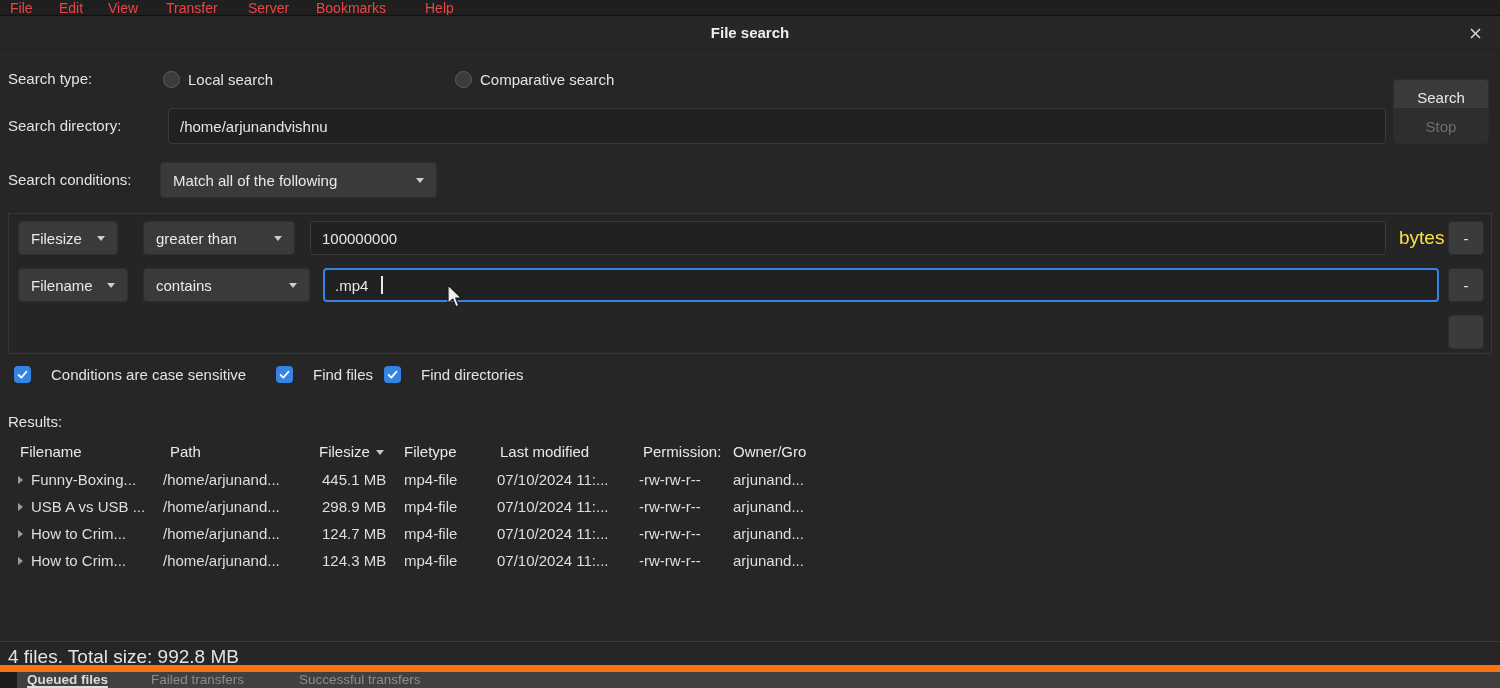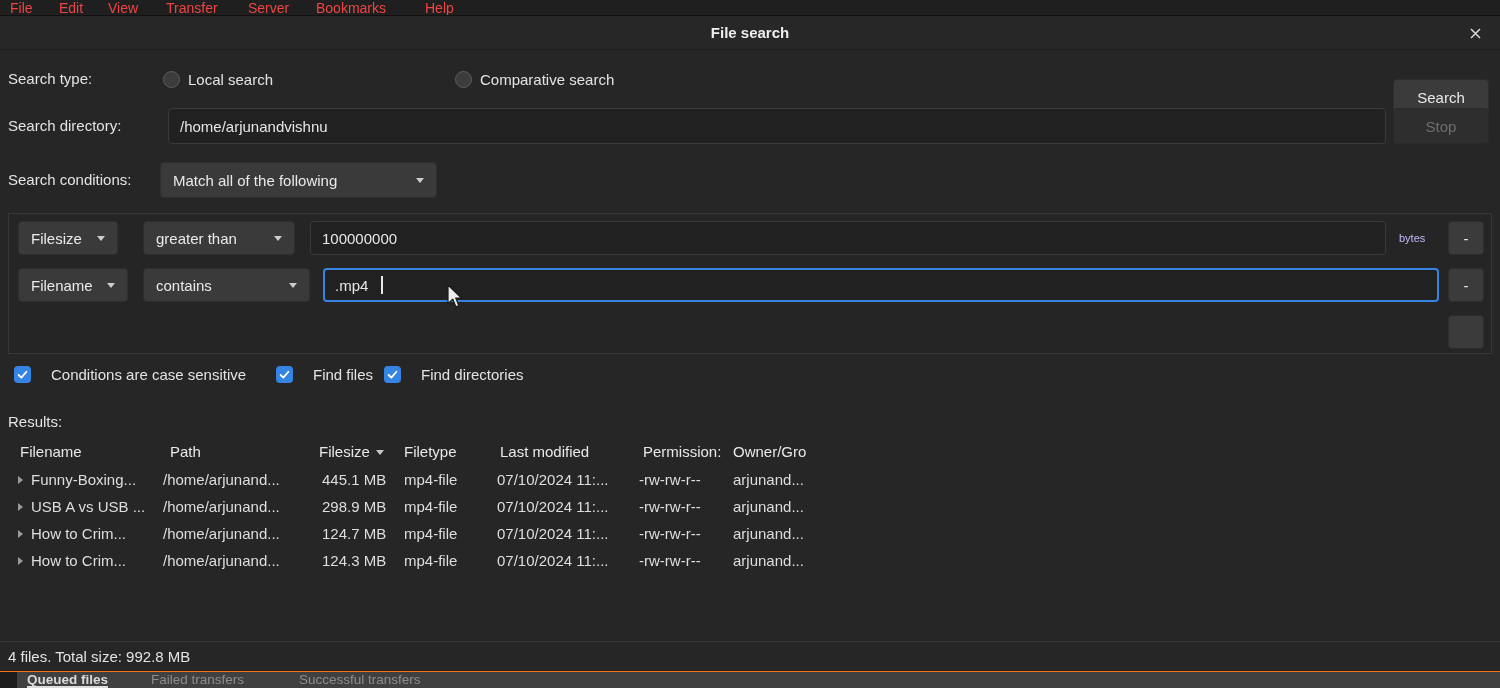--- a/index.html
+++ b/index.html
@@ -18,21 +18,21 @@
     background:#1f1f1f; overflow:hidden;
   }
   .menubar span {
     position:absolute; top:-1px; font-size:14px; line-height:18px; color:#ef4444;
     white-space:nowrap;
   }
 
   
   .dialog {
     position:absolute; top:15px; left:0; width:1500px; height:657px;
-    background:#262626; border-top:1px solid #101010; border-bottom:1px solid #f97316;
+    background:#262626; border-top:1px solid #101010; border-bottom:7px solid #f97316;
   }
   .titlebar {
     position:absolute; top:0; left:0; right:0; height:34px;
     background:#272727; border-bottom:1px solid #1f1f1f; text-align:center;
   }
   .titlebar .title { line-height:34px; font-size:15px; font-weight:700; color:#eeeeee; }
   .close-btn {
     position:absolute; right:14px; top:6px; width:22px; height:22px;
     background:transparent; border:none; display:flex; align-items:center; justify-content:center;
     border-radius:50%;
@@ -77,21 +77,21 @@
   .cbopt { position:absolute; display:flex; align-items:center; gap:20px; height:20px; font-size:15px; }
   .checkbox {
     width:17px; height:17px; border-radius:4px; background:#3584e4; flex:none;
     display:flex; align-items:center; justify-content:center;
   }
 
   .panel {
     position:absolute; left:8px; top:197px; width:1484px; height:141px;
     border:1px solid #373737; background:#252525;
   }
-  .unit-label { position:absolute; font-size:11px; color:#c4b5fd; line-height:34px; }
+  .unit-label { position:absolute; font-size:19px; color:#fde047; line-height:34px; }
 
   
   .thead, .trow {
     position:absolute; left:8px; width:1484px;
     display:grid; grid-template-columns:152px 158px 84px 92px 144px 88px auto;
     font-size:15px; white-space:nowrap;
   }
   .thead { top:423px; height:26px; line-height:26px; color:#e8e8e8; }
   .thead > div { overflow:hidden; }
   .thead > div:nth-child(1){ padding-left:12px; }
@@ -115,21 +115,21 @@
   .trow > div:nth-child(5){ padding-left:3px; }
   .trow > div:nth-child(6){ padding-left:1px; }
   .trow > div:nth-child(7){ padding-left:7px; }
   .tri {
     width:0; height:0; flex:none;
     border-top:4px solid transparent; border-bottom:4px solid transparent;
     border-left:5.5px solid #9b9b9b;
   }
 
   .sep { position:absolute; left:0; right:0; top:625px; border-top:1px solid #393939; }
-  .status { position:absolute; left:8px; top:630px; font-size:15px; line-height:21px; color:#e3e3e3; }
+  .status { position:absolute; left:8px; top:630px; font-size:19px; line-height:21px; color:#e3e3e3; }
 
   
   .tabsbar { position:absolute; left:17px; right:0; top:672px; height:16px; background:#404040; overflow:hidden; }
   .tab { position:absolute; top:0; height:16px; font-size:13.5px; line-height:15px; color:#8d8d8d; white-space:nowrap; }
   .tab.active { color:#dadada; font-weight:700; border-bottom:2px solid #dcdcdc; }
 
   .cursor { position:absolute; left:447px; top:284px; z-index:50; }
 </style>
 </head>
 <body>

